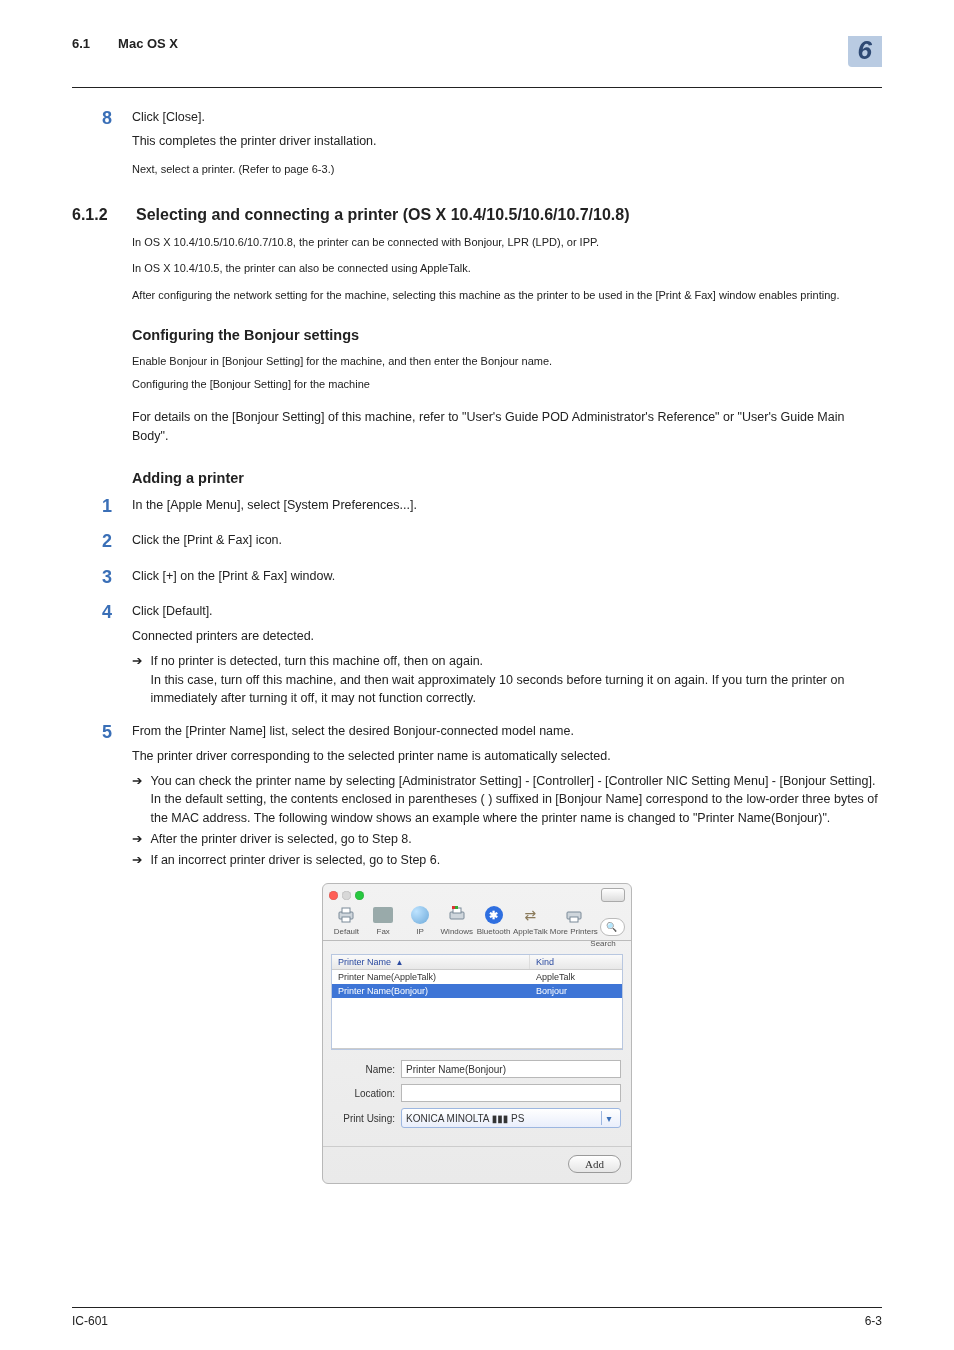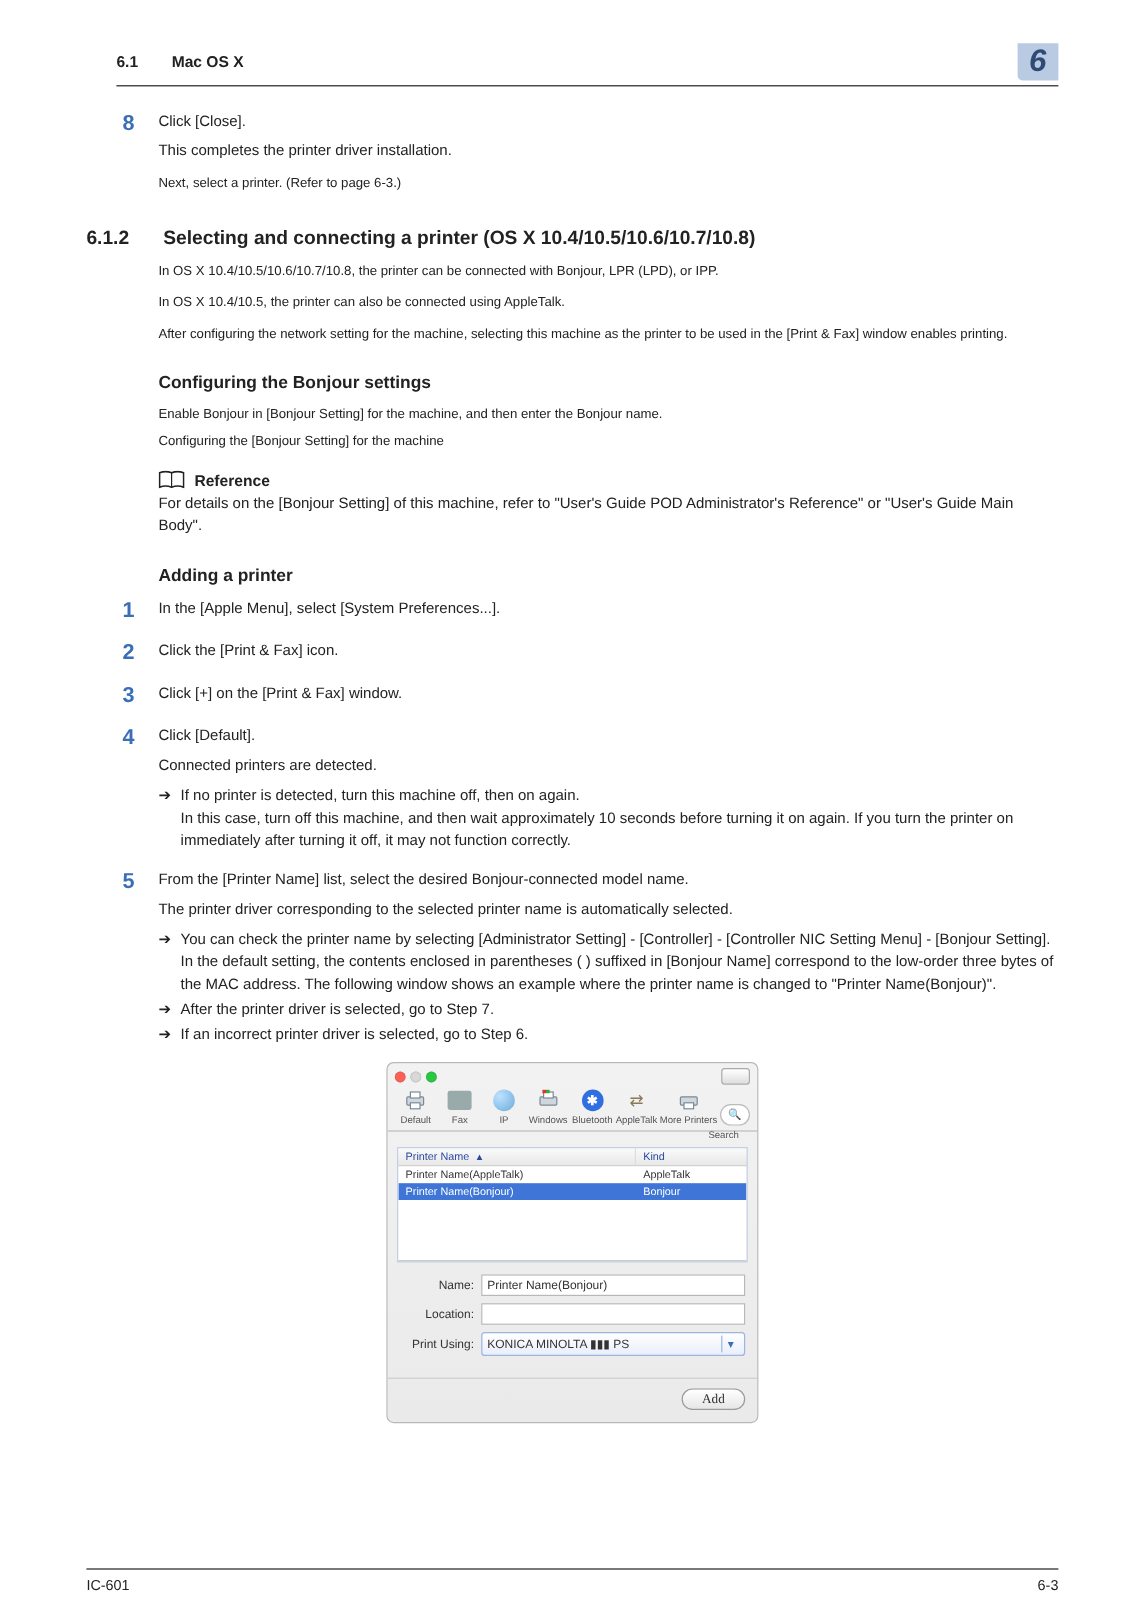--- a/index.html
+++ b/index.html
@@ -11,25 +11,23 @@
   }
   .page {
     width: 954px;
     min-height: 1350px;
     box-sizing: border-box;
     padding: 36px 72px 20px 72px;
     position: relative;
   }
   .header {
     display: flex;
-    align-items: center;
     justify-content: space-between;
     border-bottom: 1px solid #222;
-    padding-bottom: 4px;
-    margin-left: 25px;
+    padding-bottom: 20px;
   }
   .header-left {
     display: flex;
     align-items: baseline;
     gap: 28px;
     font-size: 13px;
     font-weight: bold;
   }
   .header-right {
     display: flex;
@@ -267,29 +265,20 @@
     </h2>
     <div class="para">In OS X 10.4/10.5/10.6/10.7/10.8, the printer can be connected with Bonjour, LPR (LPD), or IPP.</div>
     <div class="para">In OS X 10.4/10.5, the printer can also be connected using AppleTalk.</div>
     <div class="para">After configuring the network setting for the machine, selecting this machine as the printer to be used in the [Print &amp; Fax] window enables printing.</div>
 
     <h3 class="subhead">Configuring the Bonjour settings</h3>
     <div class="para">Enable Bonjour in [Bonjour Setting] for the machine, and then enter the Bonjour name.</div>
     <div class="para" style="margin-top:6px;">Configuring the [Bonjour Setting] for the machine</div>
 
     <div class="ref-block">
-      <div class="ref-title">
-        <span class="ref-icon">
-          <svg width="22" height="16" viewBox="0 0 22 16">
-            <path d="M1 2 Q6 0 11 2 Q16 0 21 2 V14 Q16 12 11 14 Q6 12 1 14 Z" fill="none" stroke="#222" stroke-width="1.3"></path>
-            <path d="M11 2 V14" stroke="#222" stroke-width="1"></path>
-          </svg>
-        </span>
-        <span>Reference</span>
-      </div>
       <div class="ref-body">For details on the [Bonjour Setting] of this machine, refer to "User's Guide POD Administrator's Reference" or "User's Guide Main Body".</div>
     </div>
 
     <h3 class="subhead">Adding a printer</h3>
 
     <div class="step-row" style="margin-top:10px;">
       <div class="step-num">1</div>
       <div class="step-body">In the [Apple Menu], select [System Preferences...].</div>
     </div>
 
@@ -325,21 +314,21 @@
       <div class="step-body">
         <div>From the [Printer Name] list, select the desired Bonjour-connected model name.</div>
         <div class="sub">The printer driver corresponding to the selected printer name is automatically selected.</div>
         <div class="bullets">
           <div class="bullet-row">
             <span class="arrow">➔</span>
             <span>You can check the printer name by selecting [Administrator Setting] - [Controller] - [Controller NIC Setting Menu] - [Bonjour Setting]. In the default setting, the contents enclosed in parentheses ( ) suffixed in [Bonjour Name] correspond to the low-order three bytes of the MAC address. The following window shows an example where the printer name is changed to "Printer Name(Bonjour)".</span>
           </div>
           <div class="bullet-row">
             <span class="arrow">➔</span>
-            <span>After the printer driver is selected, go to Step 7.</span>
+            <span>After the printer driver is selected, go to Step 8.</span>
           </div>
           <div class="bullet-row">
             <span class="arrow">➔</span>
             <span>If an incorrect printer driver is selected, go to Step 6.</span>
           </div>
         </div>
       </div>
     </div>
 
     <div class="screenshot">

